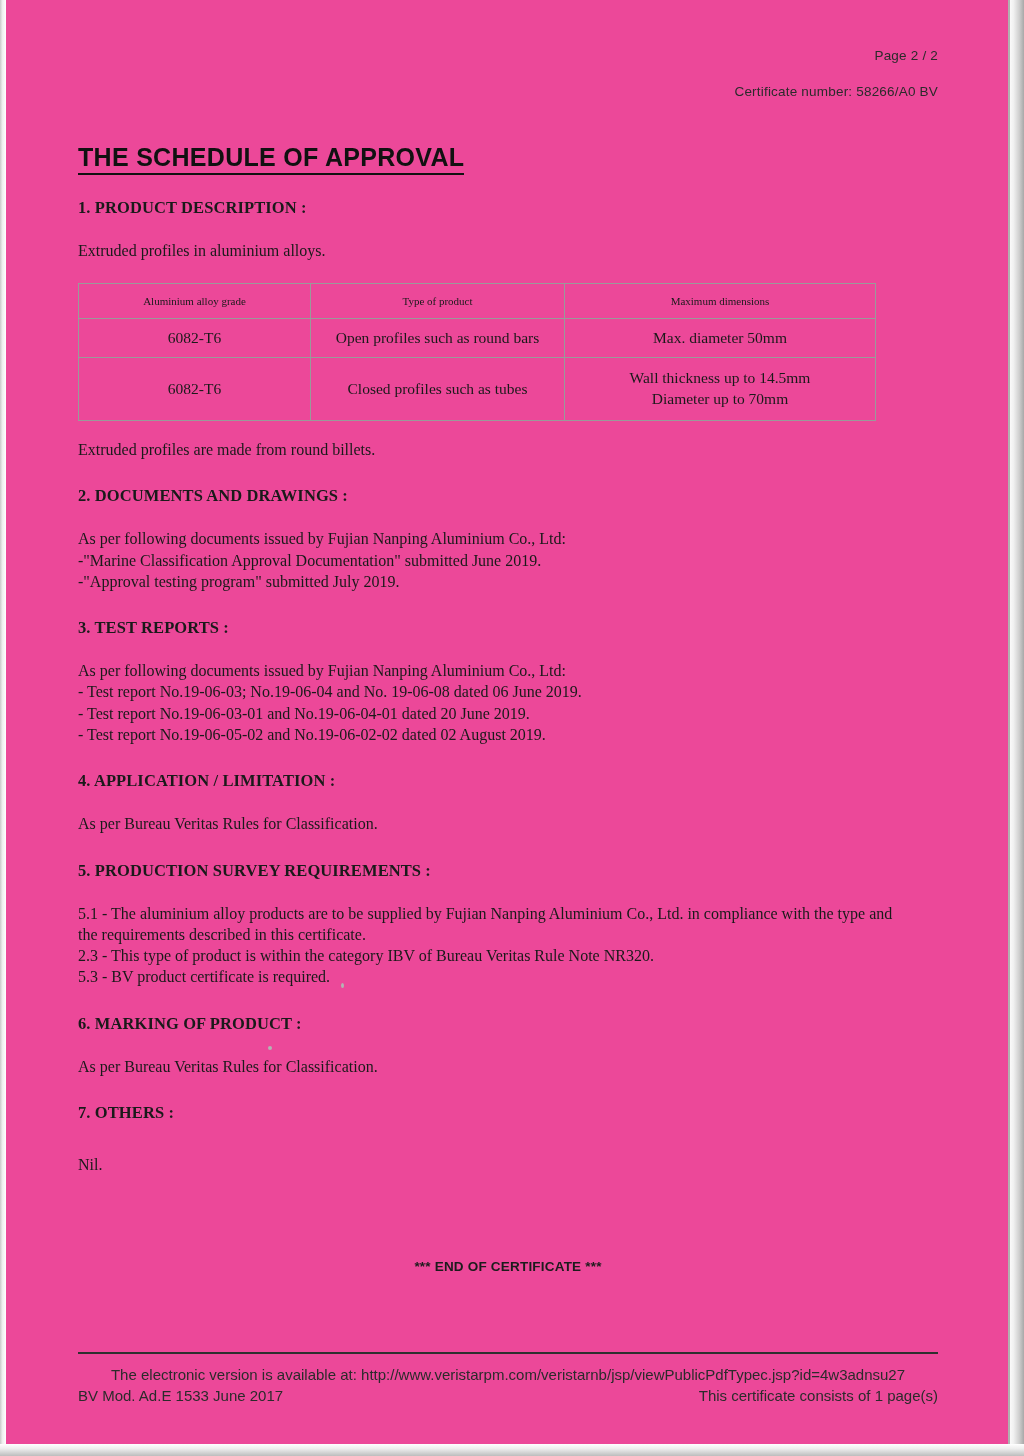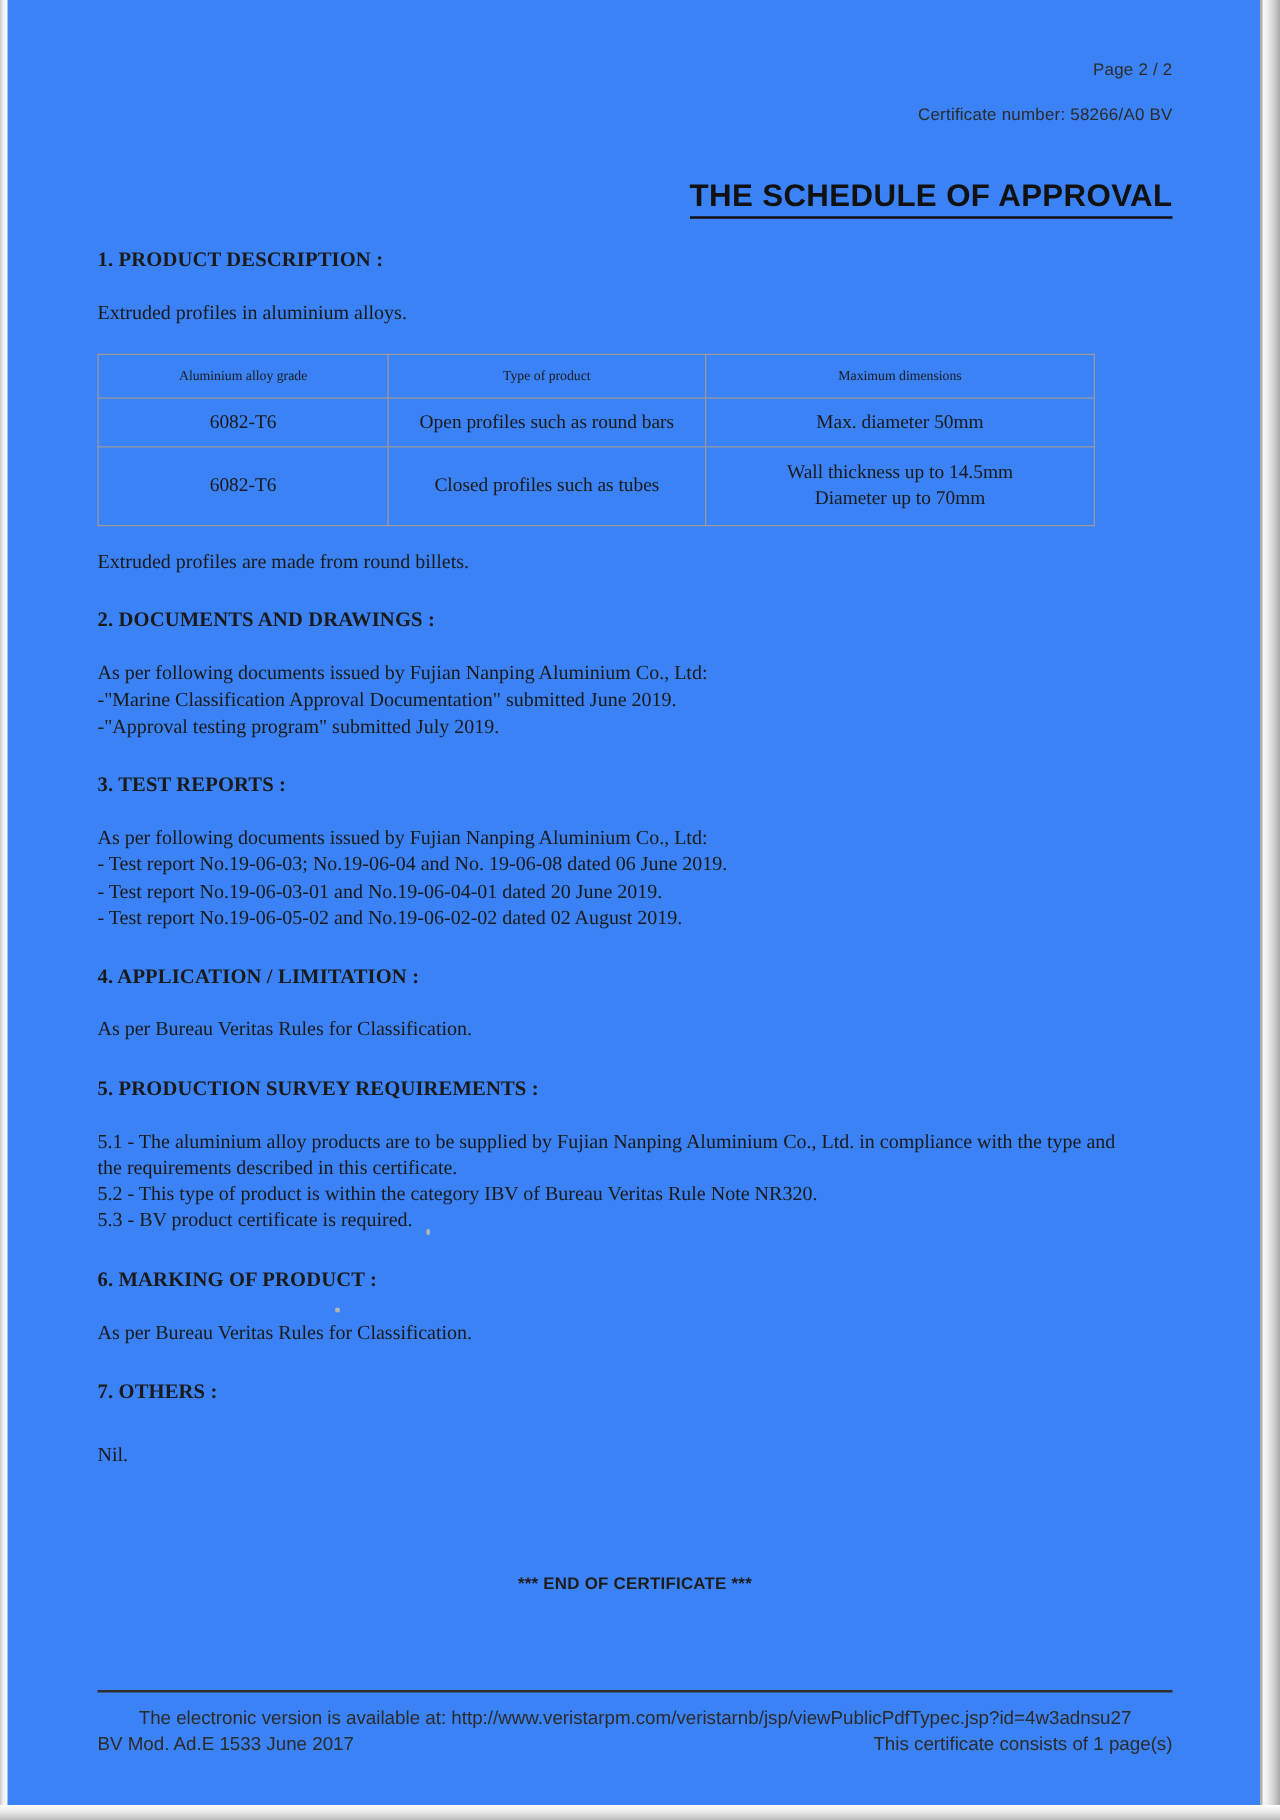--- a/index.html
+++ b/index.html
@@ -4,21 +4,21 @@
 <style>
   html, body {
     margin: 0;
     padding: 0;
     background: #8d8d8d;
   }
   .page {
     position: relative;
     width: 1024px;
     height: 1456px;
-    background: #3b82f6;
+    background: #ec4899;
     overflow: hidden;
     font-family: "Liberation Serif", serif;
     color: #1a1a1a;
   }
   
   .edge-right {
     position: absolute;
     top: 0; right: 0;
     width: 16px; height: 1456px;
     background: linear-gradient(to right, #ffffff 0%, #f0f0f0 35%, #cfcfcf 70%, #a8a8a8 100%);
@@ -55,21 +55,21 @@
     font-family: "Liberation Sans", sans-serif;
     font-size: 13.5px;
     color: #2b2b2b;
     letter-spacing: .2px;
   }
   .hdr .line1 { margin-top: 48px; }
   .hdr .line2 { margin-top: 21px; }
 
   .doc-title {
     margin-top: 44px;
-    text-align: right;
+    text-align: left;
     font-family: "Liberation Sans", sans-serif;
     font-size: 25px;
     font-weight: bold;
     letter-spacing: .3px;
     color: #111;
   }
   .doc-title span {
     border-bottom: 2px solid #111;
     padding-bottom: 2px;
   }
@@ -232,21 +232,21 @@
 
     <div class="sec-head mt-26">4. APPLICATION / LIMITATION :</div>
     <div class="para mt-22">
       <div>As per Bureau Veritas Rules for Classification.</div>
     </div>
 
     <div class="sec-head mt-26">5. PRODUCTION SURVEY REQUIREMENTS :</div>
     <div class="para mt-22">
       <div>5.1 - The aluminium alloy products are to be supplied by Fujian Nanping Aluminium Co., Ltd. in compliance with the type and</div>
       <div>the requirements described in this certificate.</div>
-      <div>5.2 - This type of product is within the category IBV of Bureau Veritas Rule Note NR320.</div>
+      <div>2.3 - This type of product is within the category IBV of Bureau Veritas Rule Note NR320.</div>
       <div>5.3 - BV product certificate is required.</div>
     </div>
 
     <div class="sec-head mt-26">6. MARKING OF PRODUCT :</div>
     <div class="para mt-22">
       <div>As per Bureau Veritas Rules for Classification.</div>
     </div>
 
     <div class="sec-head mt-26">7. OTHERS :</div>
     <div class="para nil mt-22">

